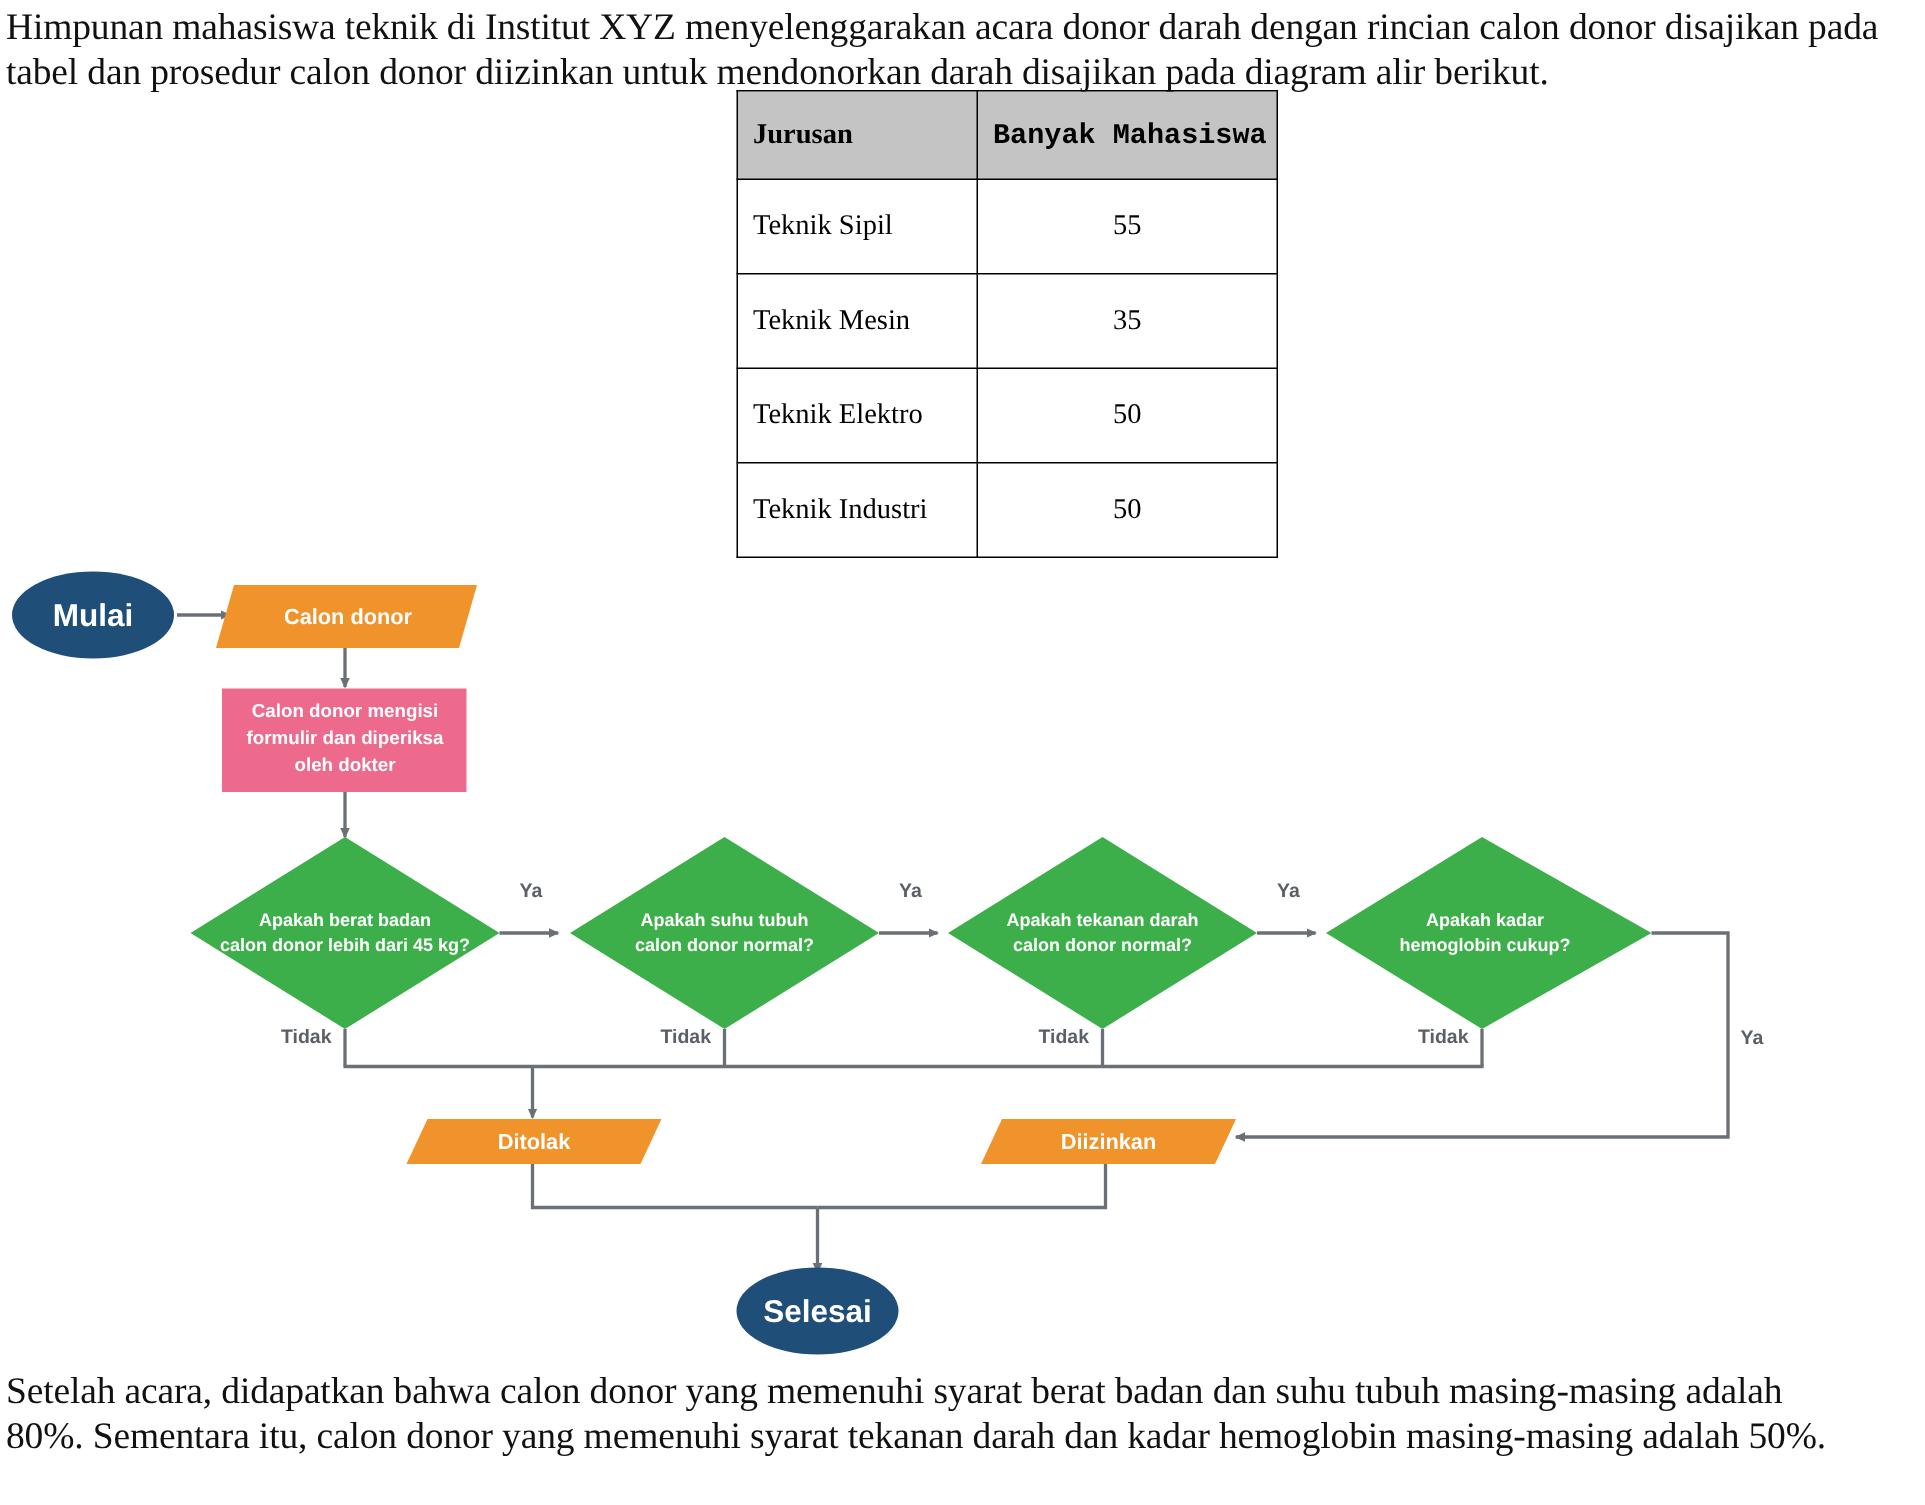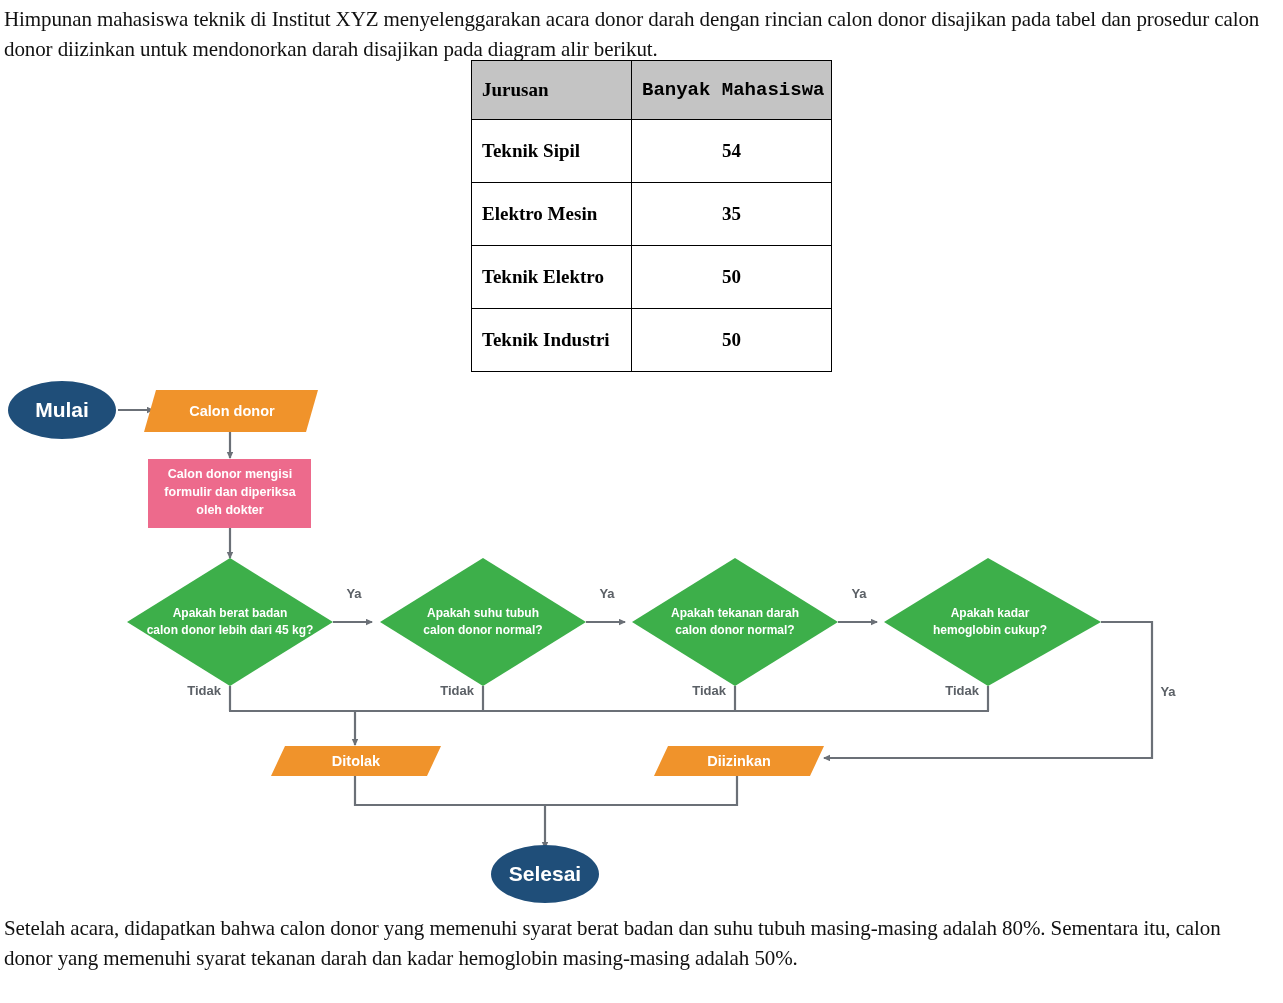--- a/index.html
+++ b/index.html
@@ -13,40 +13,40 @@
     position: relative;
     font-family: "Liberation Serif", serif;
     color: #000000;
     overflow: hidden;
   }
 
   
   .para {
     position: absolute;
     font-family: "Liberation Serif", serif;
-    font-size: 21px;
+    font-size: 25px;
     line-height: 30px;
     color: #111111;
     letter-spacing: -0.1px;
   }
   #intro-paragraph {
     left: 4px;
     top: 4px;
     width: 1278px;
   }
   #closing-paragraph {
     left: 4px;
     top: 913px;
     width: 1235px;
   }
 
   
   #majors-table {
     position: absolute;
-    left: 471px;
+    left: 491px;
     top: 60px;
     border-collapse: collapse;
     font-family: "Liberation Serif", serif;
   }
   #majors-table th,
   #majors-table td {
     border: 1px solid #000000;
     padding: 0;
     vertical-align: middle;
   }
@@ -55,21 +55,21 @@
     height: 58px;
     font-size: 19px;
     font-weight: bold;
     text-align: left;
   }
   #majors-table th.col-major { width: 149px; padding-left: 10px; }
   #majors-table th.col-count { width: 189px; padding-left: 10px; font-family: Liberation Mono, monospace; }
   #majors-table td {
     height: 62px;
     font-size: 19px;
-    font-weight: bold;
+    font-weight: normal;
   }
   #majors-table td.cell-major { padding-left: 10px; text-align: left; }
   #majors-table td.cell-count { text-align: center; }
 
   
   #flowchart {
     position: absolute;
     left: 0;
     top: 370px;
     width: 1137px;
@@ -108,24 +108,24 @@
 <table id="majors-table">
   <thead>
     <tr>
       <th class="col-major">Jurusan</th>
       <th class="col-count">Banyak Mahasiswa</th>
     </tr>
   </thead>
   <tbody>
     <tr>
       <td class="cell-major">Teknik Sipil</td>
-      <td class="cell-count">54</td>
-    </tr>
-    <tr>
-      <td class="cell-major">Elektro Mesin</td>
+      <td class="cell-count">55</td>
+    </tr>
+    <tr>
+      <td class="cell-major">Teknik Mesin</td>
       <td class="cell-count">35</td>
     </tr>
     <tr>
       <td class="cell-major">Teknik Elektro</td>
       <td class="cell-count">50</td>
     </tr>
     <tr>
       <td class="cell-major">Teknik Industri</td>
       <td class="cell-count">50</td>
     </tr>

